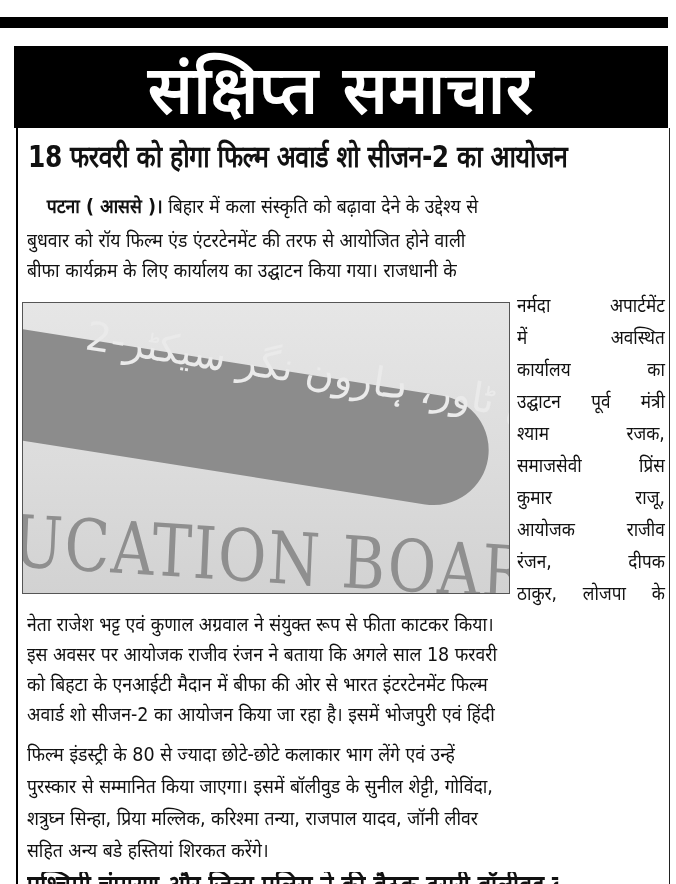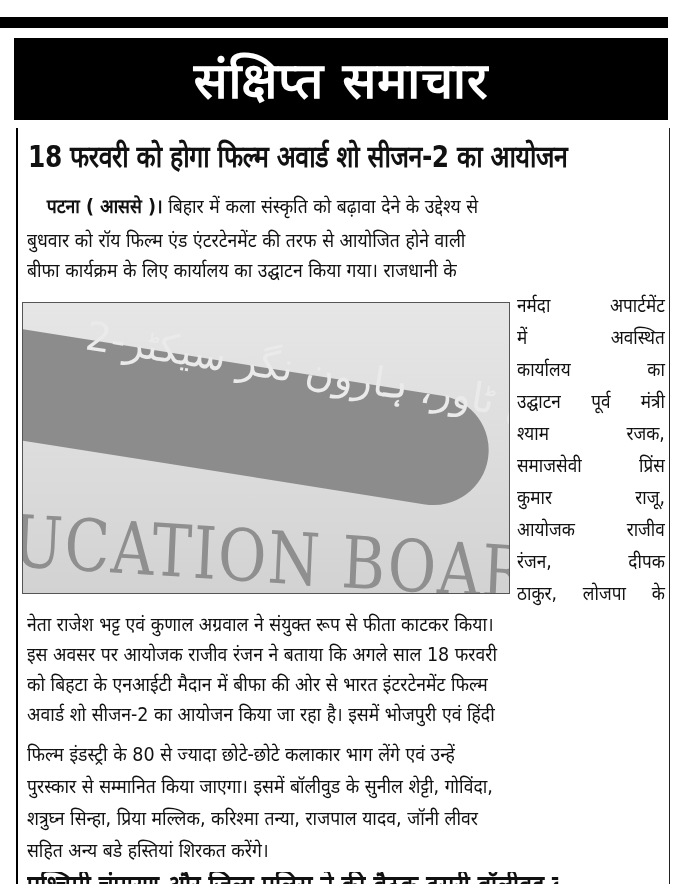--- a/index.html
+++ b/index.html
@@ -2,23 +2,23 @@
 <html><head>
 <meta charset="utf-8">
 <style>
   html, body { margin:0; padding:0; }
   body {
     width:676px; height:884px; background:#ffffff; position:relative; overflow:hidden;
     font-family: "DejaVu Sans", "Liberation Sans", sans-serif; color:#111;
   }
   .top-rule { position:absolute; left:0; top:17px; width:668px; height:11px; background:#000; }
   .masthead {
-    position:absolute; left:14px; top:38px; width:654px; height:82px; background:#000;
+    position:absolute; left:14px; top:46px; width:654px; height:82px; background:#000;
     color:#fff; display:flex; align-items:center; justify-content:center;
-    font-family: "DejaVu Sans", sans-serif; font-weight:bold; font-size:50px; letter-spacing:1px;
+    font-family: "DejaVu Sans", sans-serif; font-weight:bold; font-size:66px; letter-spacing:1px;
   }
   .frame-left { position:absolute; left:16px; top:128px; width:2px; height:756px; background:#000; }
   .frame-right { position:absolute; left:669px; top:128px; width:1px; height:756px; background:#222; }
   .headline {
     position:absolute; left:28px; top:134px; width:640px; height:46px;
     font-family: "DejaVu Sans", sans-serif; font-weight:bold; font-size:30px; line-height:46px;
     white-space:nowrap; transform-origin:left center; transform:scaleX(0.83); letter-spacing:-0.5px;
   }
   .line {
     position:absolute; left:27px; width:640px; font-size:19.5px; line-height:29px; white-space:nowrap;

